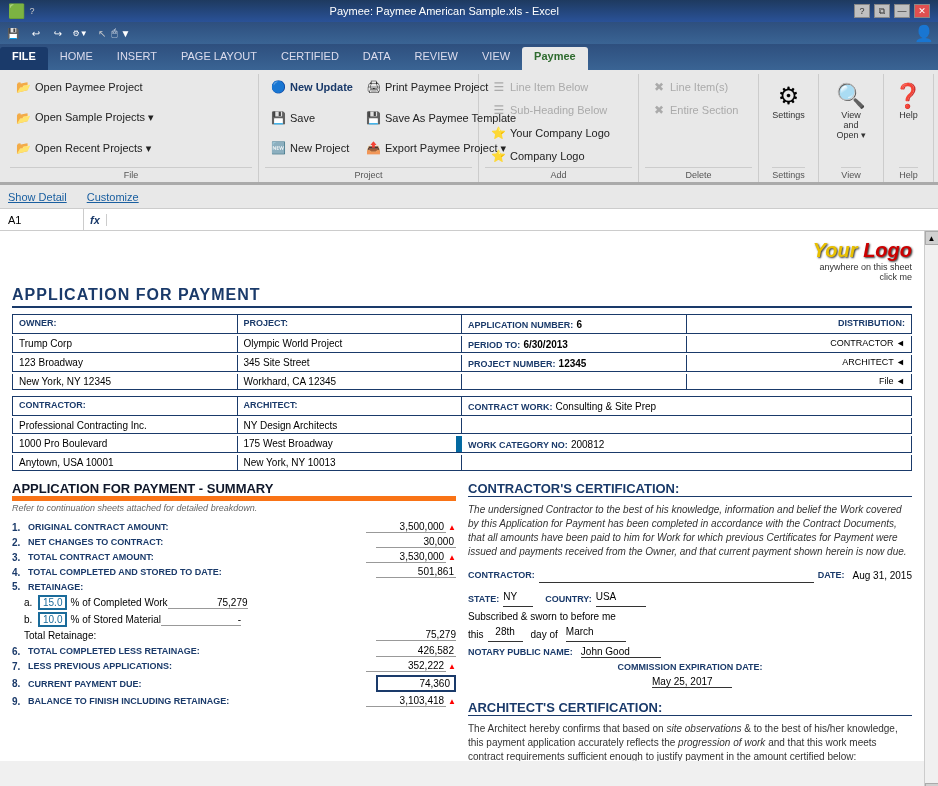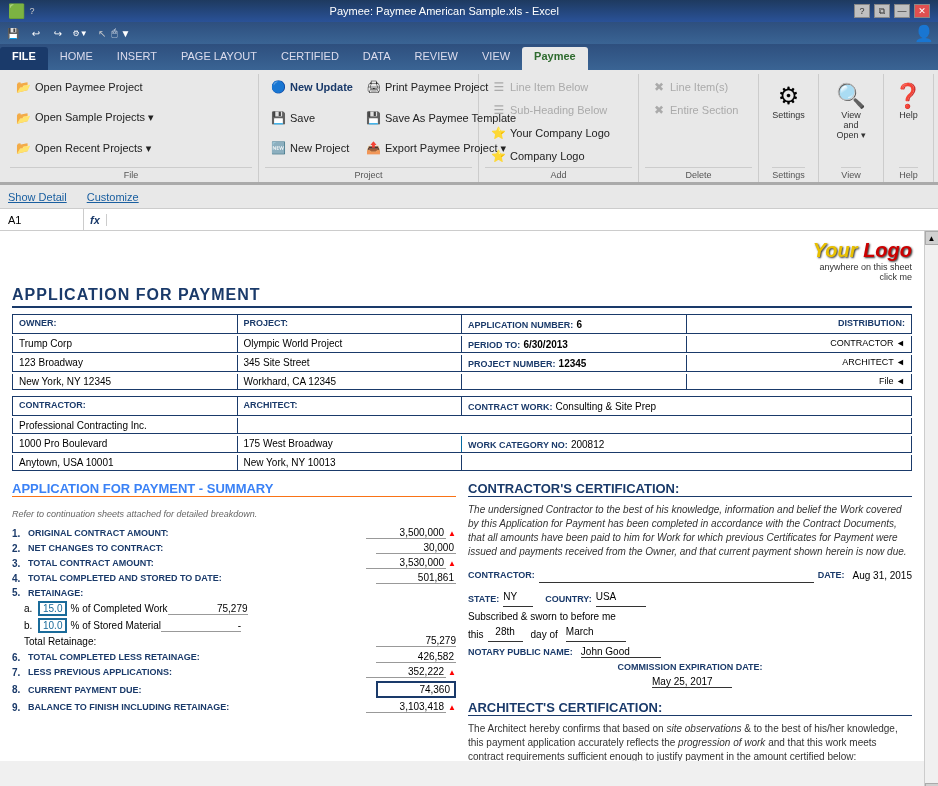--- a/index.html
+++ b/index.html
@@ -44,21 +44,21 @@
     
     .logo-area { text-align: right; margin-bottom: 4px; }
     .logo-text { font-size: 22px; font-weight: bold; color: #e8c000; font-style: italic; text-shadow: 1px 1px 2px #333; }
 
     .app-title { font-size: 16px; font-weight: bold; color: #1a3a6a; border-bottom: 2px solid #1a3a6a; padding-bottom: 2px; margin-bottom: 6px; letter-spacing: 1px; }
 
     .two-col { display: grid; grid-template-columns: 1fr 1fr; gap: 12px; margin-top: 4px; }
 
     
     .summary-section { font-size: 10px; }
-    .summary-title { font-size: 13px; font-weight: bold; color: #3b82f6; border-bottom: 1px solid #f97316; margin-bottom: 12px; }
+    .summary-title { font-size: 13px; font-weight: bold; color: #0f172a; border-bottom: 5px solid #f97316; margin-bottom: 2px; }
     .summary-sub { font-size: 9px; color: #666; margin-bottom: 8px; font-style: italic; }
     .summary-row { display: flex; align-items: center; margin: 3px 0; }
     .summary-num { font-weight: bold; color: #1a3a6a; min-width: 16px; }
     .summary-label { flex: 1; font-weight: bold; color: #1a3a6a; text-transform: uppercase; font-size: 9px; }
     .summary-value { min-width: 80px; text-align: right; border-bottom: 1px solid #999; padding-right: 2px; }
     .summary-value.highlighted { border: 2px solid #1a3a6a; padding: 1px 4px; }
     .red-triangle { color: red; font-size: 8px; margin-left: 2px; }
     .sub-row { display: flex; align-items: center; margin: 2px 0 2px 12px; font-size: 10px; }
     .sub-value { min-width: 80px; text-align: right; border-bottom: 1px solid #999; }
 
@@ -343,28 +343,31 @@
       <div style="padding:3px 6px;grid-column:span 2;border-right:none;">
         <span class="inline-label">CONTRACT WORK:</span>
         <span class="inline-value">Consulting &amp; Site Prep</span>
       </div>
     </div>
 
     <div style="display:grid;grid-template-columns:1fr 1fr 1fr 1fr;border:1px solid #1a3a6a;border-top:none;margin-bottom:2px;">
       <div style="padding:2px 6px;border-right:1px solid #1a3a6a;">
         <div class="inline-value">Professional Contracting Inc.</div>
       </div>
+      <div style="padding:2px 6px;border-right:1px solid #1a3a6a;">
+        <div class="inline-value">NY Design Architects</div>
+      </div>
       <div style="padding:2px 6px;grid-column:span 2;"></div>
     </div>
 
     <div style="display:grid;grid-template-columns:1fr 1fr 1fr 1fr;border:1px solid #1a3a6a;border-top:none;margin-bottom:2px;">
       <div style="padding:2px 6px;border-right:1px solid #1a3a6a;">
         <div class="inline-value">1000 Pro Boulevard</div>
       </div>
-      <div style="padding:2px 6px;border-right:1px solid #0369a1;">
+      <div style="padding:2px 6px;border-right:6px solid #0369a1;">
         <div class="inline-value">175 West Broadway</div>
       </div>
       <div style="padding:2px 6px;grid-column:span 2;">
         <span class="inline-label">WORK CATEGORY NO:</span>
         <span class="inline-value">200812</span>
       </div>
     </div>
 
     <div style="display:grid;grid-template-columns:1fr 1fr 1fr 1fr;border:1px solid #1a3a6a;border-top:none;margin-bottom:10px;">
       <div style="padding:2px 6px;border-right:1px solid #1a3a6a;">

